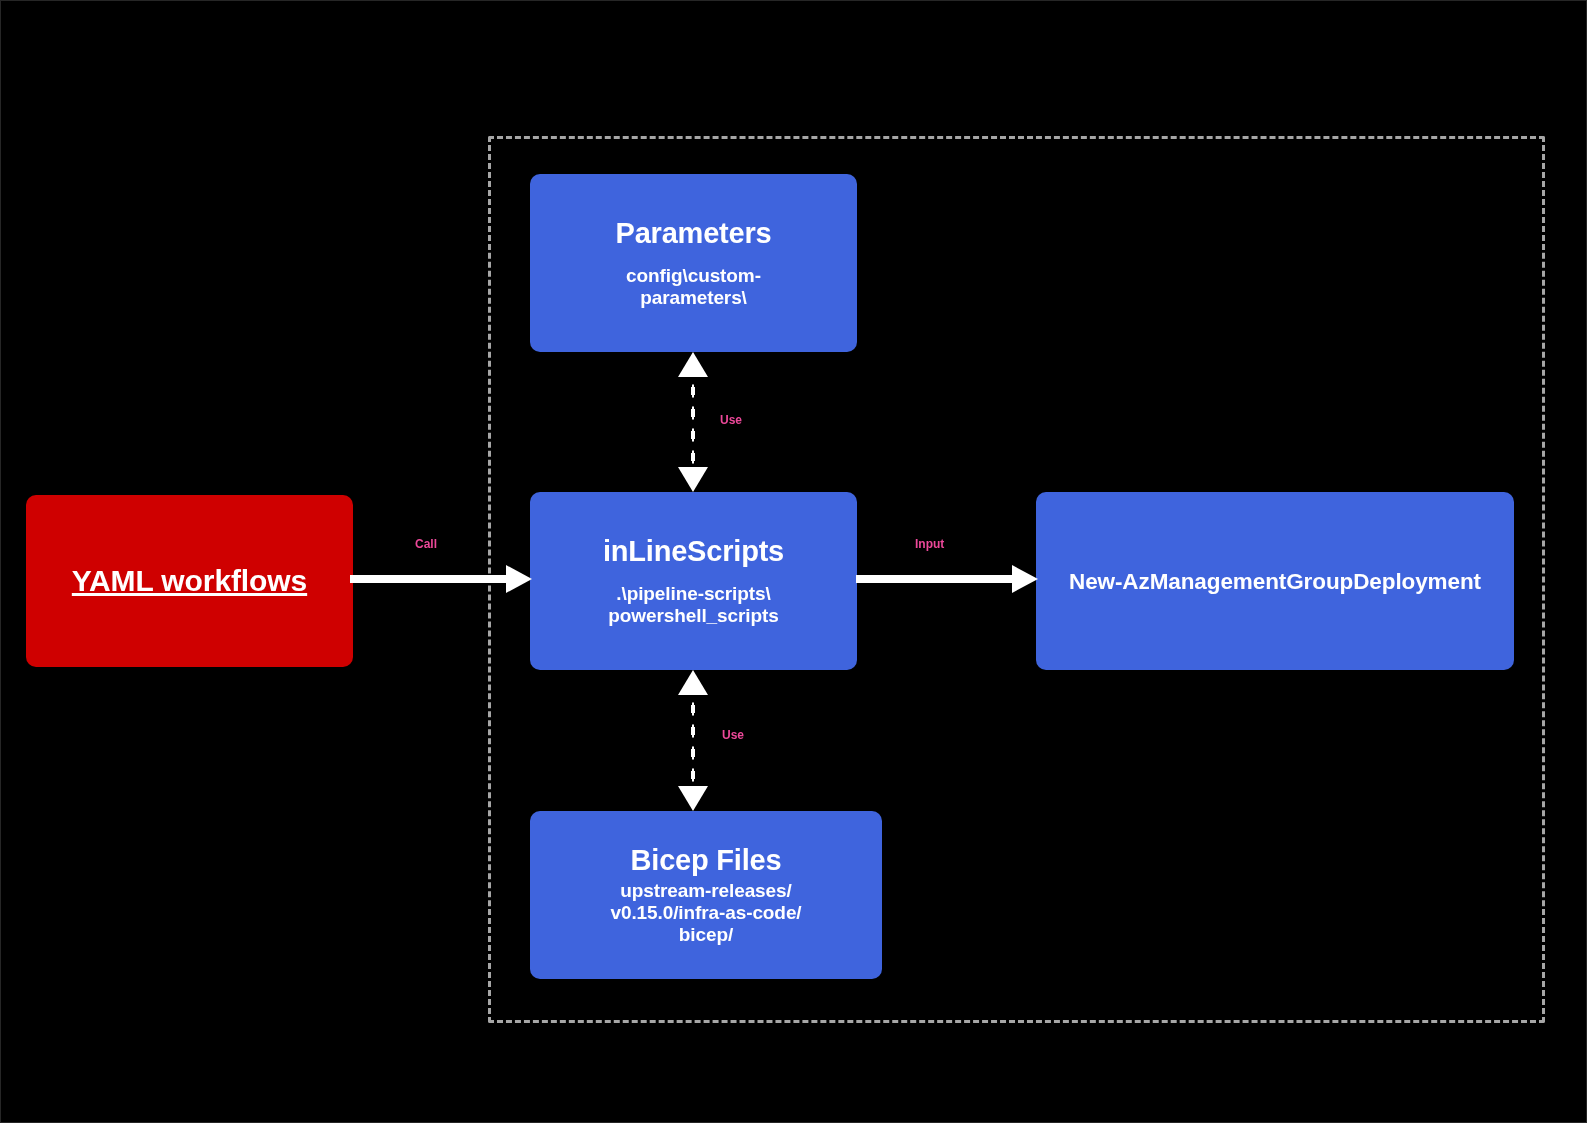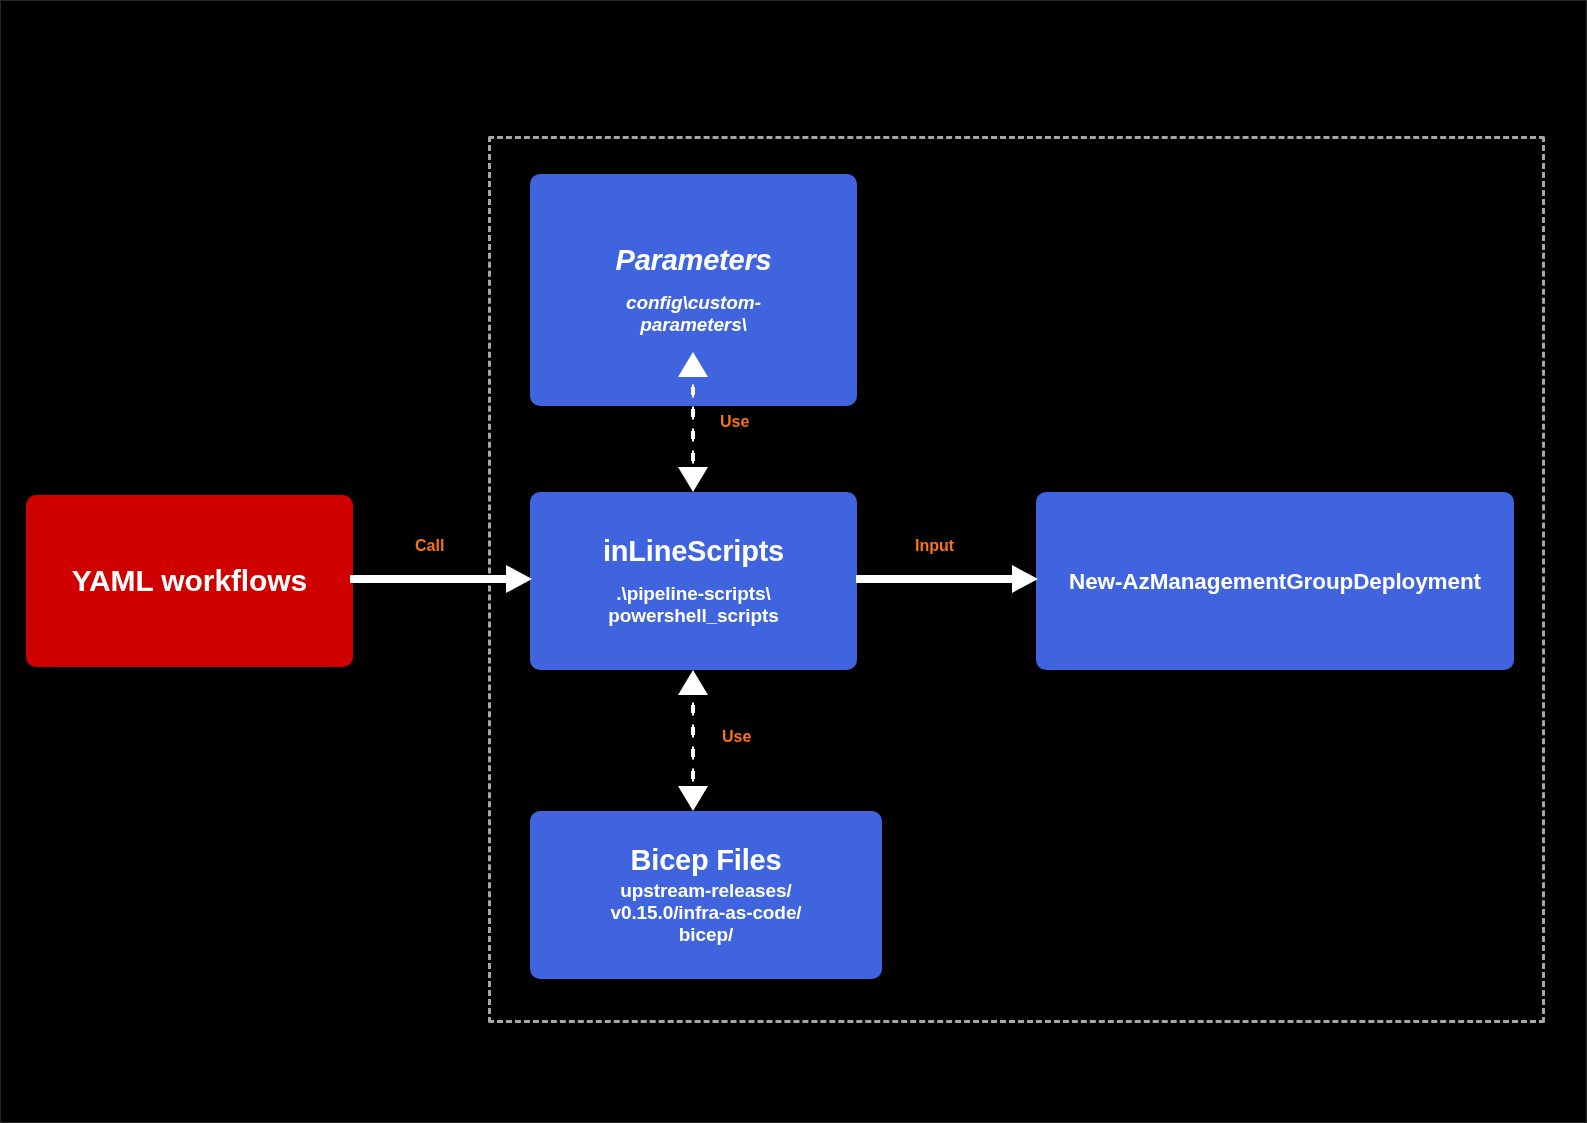--- a/index.html
+++ b/index.html
@@ -60,20 +60,21 @@
     white-space: pre-line;
   }
   .node-single {
     font-weight: bold;
     font-size: 22.5px;
     line-height: 1.2;
     letter-spacing: -0.1px;
   }
   .node-single.big {
     font-size: 30px;
+    text-decoration: underline;
   }
 
   
   .conn { position: absolute; }
 
   .h-arrow {
     position: absolute;
     height: 14px;
   }
   .h-arrow .shaft {
@@ -125,38 +126,38 @@
     width: 0;
     height: 0;
     border-left: 15px solid transparent;
     border-right: 15px solid transparent;
     border-top: 25px solid #ffffff;
     margin-left: -7px;
   }
 
   .edge-label {
     position: absolute;
-    color: #f97316;
-    font-weight: bold;
-    font-size: 16px;
+    color: #ec4899;
+    font-weight: bold;
+    font-size: 12px;
     white-space: nowrap;
   }
 </style>
 </head>
 <body>
 
 <div id="canvas">
 
   <div class="group-box" style="left:487px; top:135px; width:1051px; height:881px;"></div>
 
   <div class="node red" style="left:25px; top:494px; width:327px; height:172px;">
     <div class="node-single big">YAML workflows</div>
   </div>
 
-  <div class="node blue" style="left:529px; top:173px; width:327px; height:232px;font-style:italic;">
+  <div class="node blue" style="left:529px; top:173px; width:327px; height:178px;">
     <div class="node-title">Parameters</div>
     <div class="node-sub">config\custom-
 parameters\</div>
   </div>
 
   <div class="node blue" style="left:529px; top:491px; width:327px; height:178px;">
     <div class="node-title">inLineScripts</div>
     <div class="node-sub">.\pipeline-scripts\
 powershell_scripts</div>
   </div>

